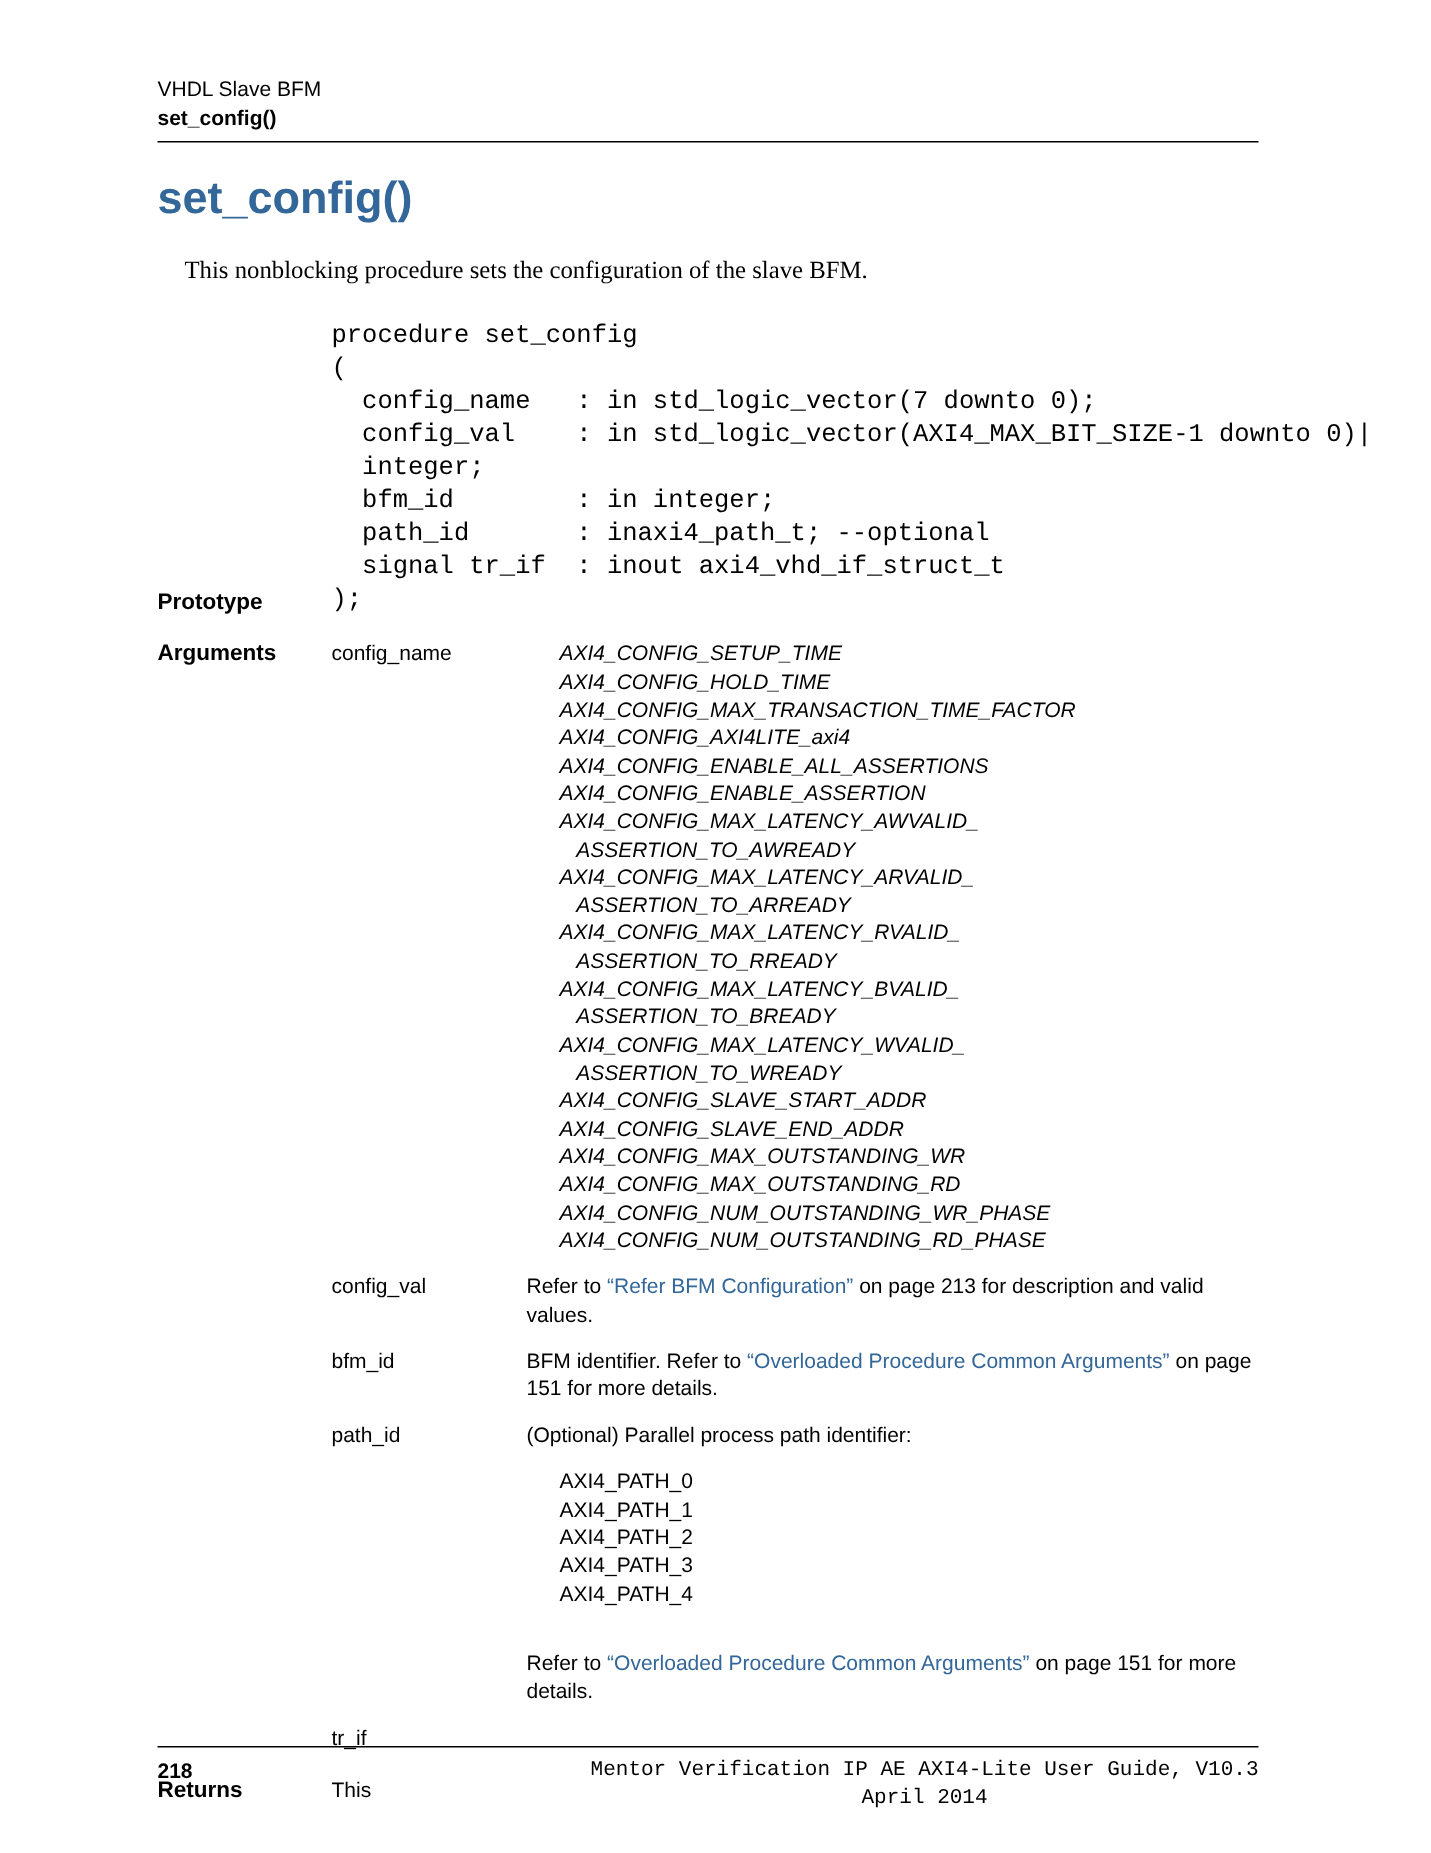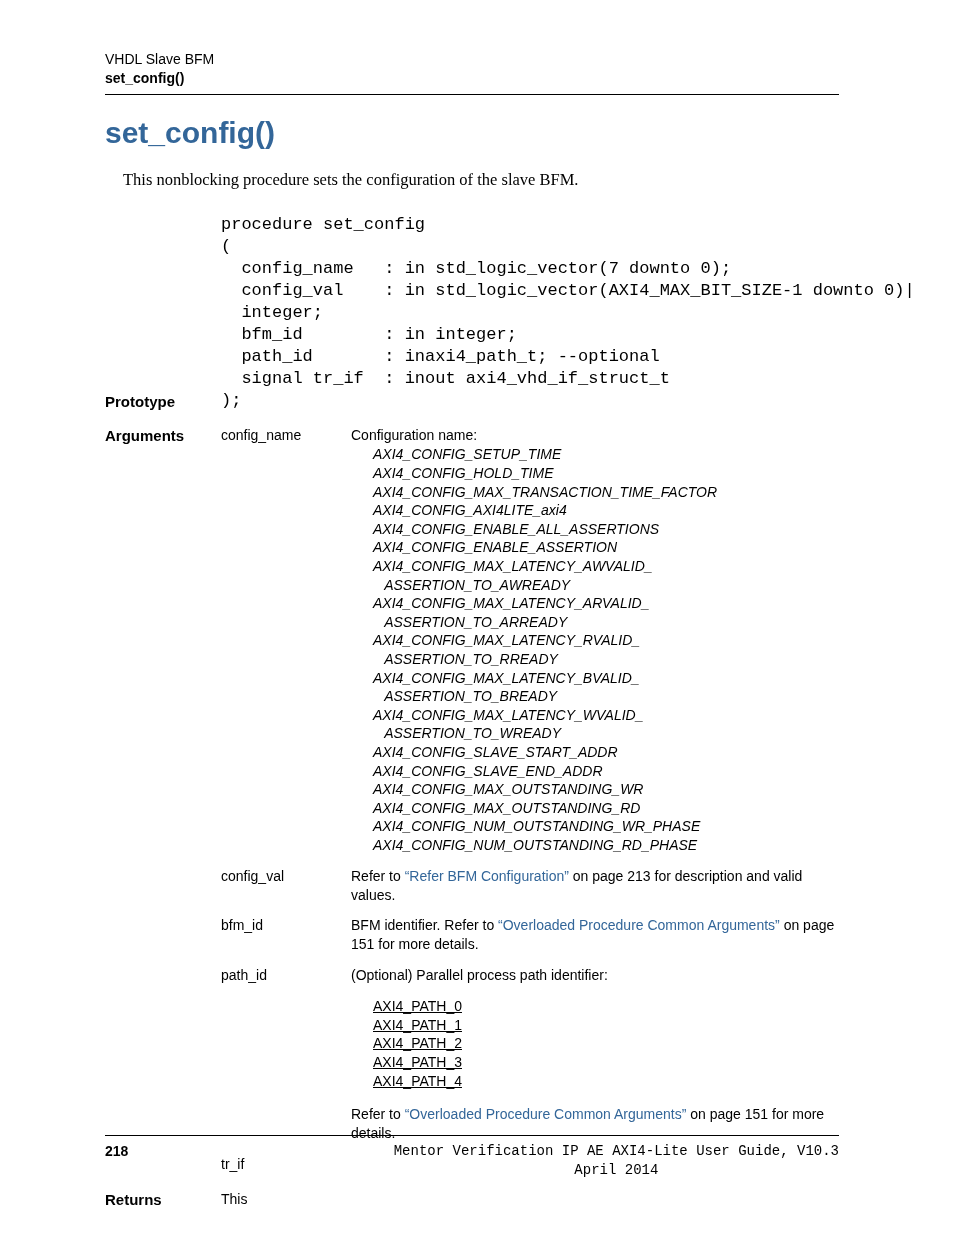--- a/index.html
+++ b/index.html
@@ -81,21 +81,21 @@
   a.link {
     color: #336699;
     text-decoration: none;
   }
   .returns-block {
     display: flex;
     margin-top: 4px;
   }
   .footer {
     position: absolute;
-    bottom: 60px;
+    bottom: 26px;
     left: 105px;
     right: 105px;
   }
   .footer-hr {
     border: none;
     border-top: 1.5px solid #000;
     margin: 0 0 6px 0;
   }
   .footer-row {
     display: flex;
@@ -133,21 +133,20 @@
 );</span></div>
   </div>
 
   <div class="args-table">
     <div class="label-col">Arguments</div>
     <div class="args-rows">
 
       <div class="arg-row">
         <div class="arg-name-col">config_name</div>
         <div class="arg-desc-col">
-          <div>Configuration name:</div>
           <div class="indent-list" style="white-space:pre;font-style:italic;">AXI4_CONFIG_SETUP_TIME
 AXI4_CONFIG_HOLD_TIME
 AXI4_CONFIG_MAX_TRANSACTION_TIME_FACTOR
 AXI4_CONFIG_AXI4LITE_axi4
 AXI4_CONFIG_ENABLE_ALL_ASSERTIONS
 AXI4_CONFIG_ENABLE_ASSERTION
 AXI4_CONFIG_MAX_LATENCY_AWVALID_
    ASSERTION_TO_AWREADY
 AXI4_CONFIG_MAX_LATENCY_ARVALID_
    ASSERTION_TO_ARREADY
@@ -177,21 +176,21 @@
         <div class="arg-name-col">bfm_id</div>
         <div class="arg-desc-col">
           <span>BFM identifier. Refer to </span><a class="link">“Overloaded Procedure Common Arguments”</a><span> on page 151 for more details.</span>
         </div>
       </div>
 
       <div class="arg-row">
         <div class="arg-name-col">path_id</div>
         <div class="arg-desc-col">
           <div>(Optional) Parallel process path identifier:</div>
-          <div class="indent-list" style="white-space:pre; margin-top:12px; margin-bottom:15px;text-decoration:underline;">AXI4_PATH_0
+          <div class="indent-list" style="white-space:pre; margin-top:12px; margin-bottom:28px;">AXI4_PATH_0
 AXI4_PATH_1
 AXI4_PATH_2
 AXI4_PATH_3
 AXI4_PATH_4</div>
           <div>
             <span>Refer to </span><a class="link">“Overloaded Procedure Common Arguments”</a><span> on page 151 for more details.</span>
           </div>
         </div>
       </div>
 

